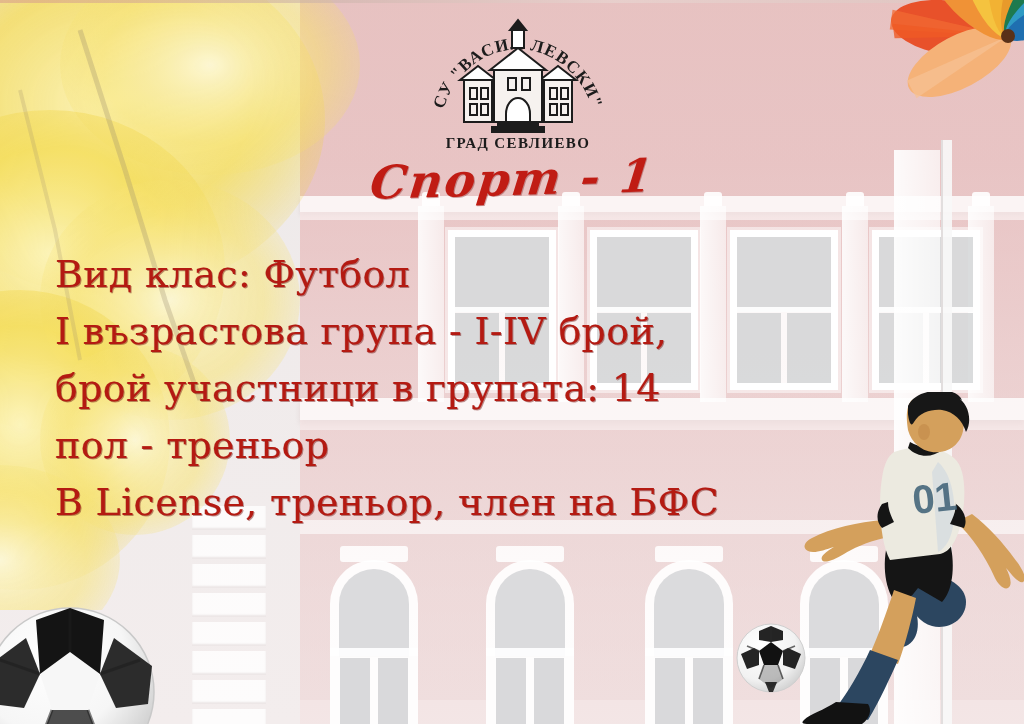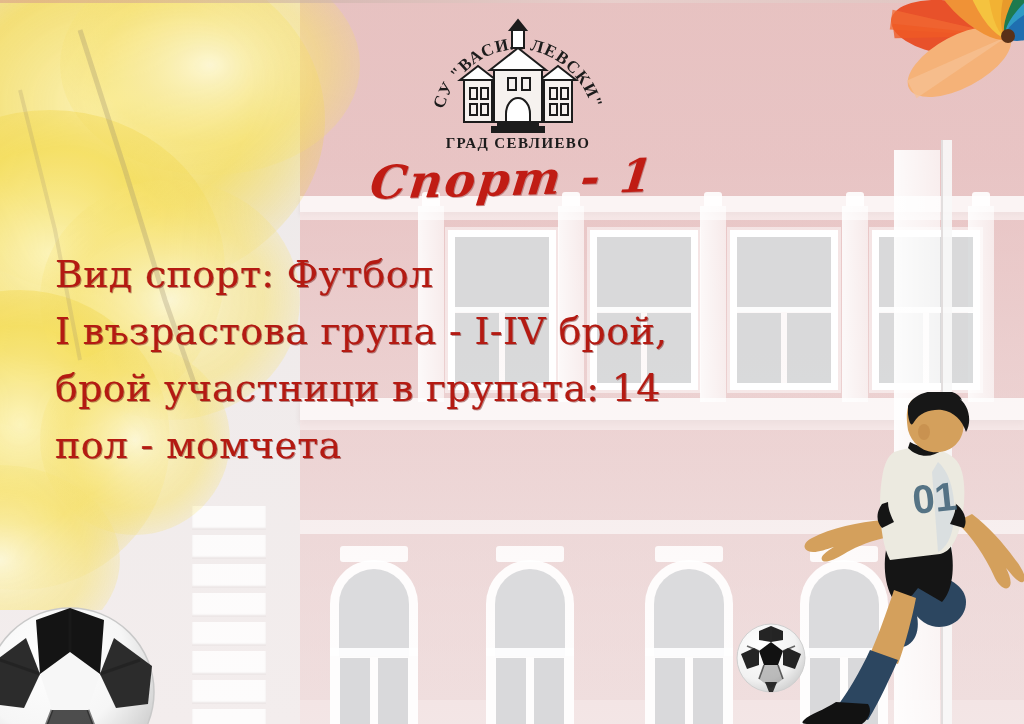--- a/index.html
+++ b/index.html
@@ -320,24 +320,25 @@
 
       <text x="90" y="140" text-anchor="middle" font-family="Liberation Serif, serif" font-size="15" font-weight="bold" fill="#1c1c1c" letter-spacing="1.4">ГРАД СЕВЛИЕВО</text>
     </svg>
   </div>
 
   <div class="title">
     <span class="t">Спорт - 1</span>
   </div>
 
   <div class="body-text">
-    <div class="line">Вид спорт: Футбол</div>
+    <div class="line">Вид клас: Футбол</div>
     <div class="line">I възрастова група - I-IV брой,</div>
     <div class="line">брой участници в групата: 14</div>
-    <div class="line">пол - момчета</div>
+    <div class="line">пол - треньор</div>
+    <div class="line">B License, треньор, член на БФС</div>
   </div>
 
   <div class="player">
     <svg width="240" height="332" viewBox="0 0 240 332">
 
       <path d="M92 128 C70 130 40 136 22 146 C14 150 12 156 18 159 C24 162 34 158 44 155
                C36 160 30 164 32 168 C34 172 44 168 54 162 C62 157 76 150 94 146 Z" fill="#d4a05c"></path>
 
       <path d="M166 130 C182 144 196 166 204 184 C208 193 214 198 218 196
                C223 193 220 184 216 176 C223 184 229 192 233 190

